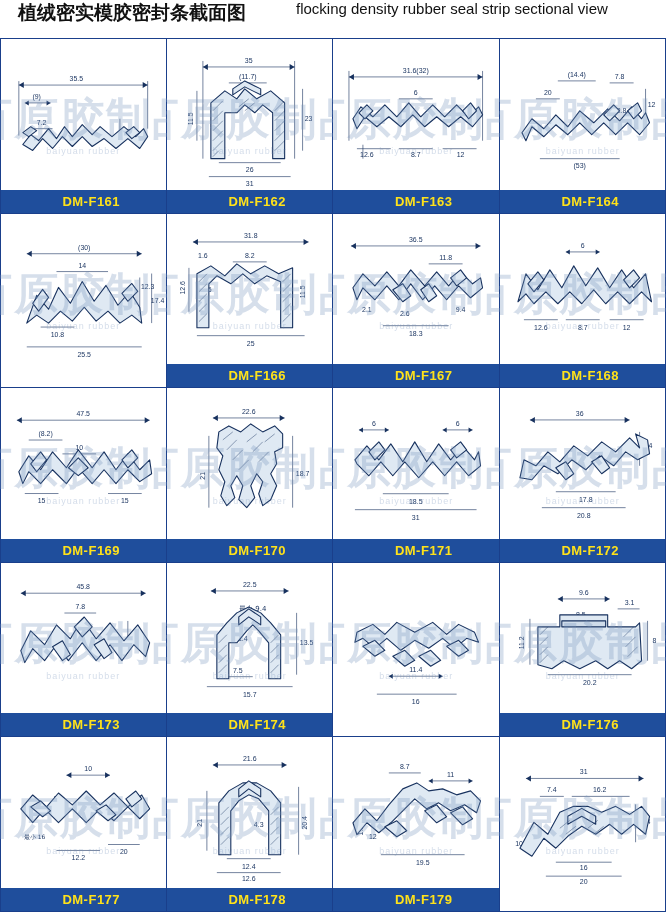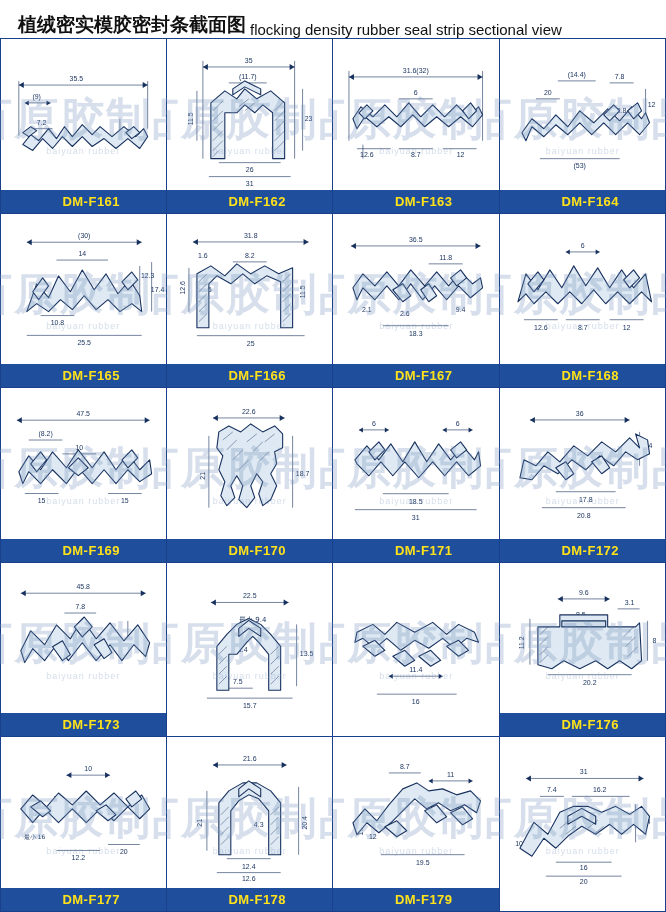--- a/index.html
+++ b/index.html
@@ -17,24 +17,25 @@
     position: relative;
     width: 666px;
     height: 912px;
     background: #ffffff;
     box-sizing: border-box;
   }
   
   #header {
     height: 38px;
     display: flex;
-    align-items: flex-end;
+    align-items: flex-start;
     padding-left: 18px;
     box-sizing: border-box;
     background: #ffffff;
+    gap: 46px;
   }
   #header .cn {
     font-family: "DejaVu Sans", sans-serif;
     font-size: 19px;
     font-weight: bold;
     color: #111111;
     letter-spacing: 0px;
     white-space: nowrap;
   }
   #header .en {
@@ -279,21 +280,20 @@
             <line x1="26" y1="120" x2="142" y2="120"></line>
             <text x="84" y="130" fill="#17315e" stroke="none" text-anchor="middle">25.5</text>
           </g>
           <g fill="#dfe9f3" stroke="#17315e" stroke-width="1.1" stroke-linejoin="round">
             <path d="M26 96 L36 68 L48 82 L58 60 L70 76 L82 54 L94 74 L106 58 L118 78 L130 64 L140 80 L142 96 L132 88 L120 96 L108 84 L96 94 L84 80 L72 94 L60 84 L48 96 L36 88 Z"></path>
             <path d="M32 76 L42 62 L48 70 L38 84 Z"></path>
             <path d="M122 66 L132 56 L138 64 L128 74 Z"></path>
           </g>
         </svg>
       </div>
-      <div class="label">DM-F165</div>
     </div>
 
     <div class="cell">
       <div class="fig">
         <svg viewBox="0 0 166 147" preserveAspectRatio="xMidYMid meet">
           <g fill="none" stroke="#17315e" stroke-width="0.6" font-family="Liberation Sans, sans-serif" font-size="7">
             <line x1="26" y1="26" x2="142" y2="26"></line>
             <path d="M26 26 l5 -3 v6 z" fill="#17315e" stroke="none"></path>
             <path d="M142 26 l-5 -3 v6 z" fill="#17315e" stroke="none"></path>
             <text x="84" y="22" fill="#17315e" stroke="none" text-anchor="middle">31.8</text>
@@ -520,20 +520,21 @@
           <g fill="#dfe9f3" stroke="#17315e" stroke-width="1.1" stroke-linejoin="round">
             <path d="M50 114 L50 70 L60 58 L70 48 L82 42 L94 48 L104 58 L114 70 L114 114 L102 114 L102 78 L92 66 L86 60 L80 66 L70 78 L62 78 L62 114 Z"></path>
             <path d="M72 52 L82 44 L94 52 L94 60 L82 52 L72 60 Z"></path>
           </g>
           <g fill="none" stroke="#17315e" stroke-width="0.45">
             <path d="M52 78 L60 70 M52 88 L60 80 M52 98 L60 90 M52 108 L60 100"></path>
             <path d="M104 78 L112 70 M104 88 L112 80 M104 98 L112 90 M104 108 L112 100"></path>
           </g>
         </svg>
       </div>
+      <div class="label">DM-F174</div>
     </div>
 
     <div class="cell">
       <div class="fig">
         <svg viewBox="0 0 166 147" preserveAspectRatio="xMidYMid meet">
           <g fill="none" stroke="#17315e" stroke-width="0.6" font-family="Liberation Sans, sans-serif" font-size="7">
             <line x1="56" y1="100" x2="110" y2="100"></line>
             <path d="M56 100 l4 -2.5 v5 z" fill="#17315e" stroke="none"></path>
             <path d="M110 100 l-4 -2.5 v5 z" fill="#17315e" stroke="none"></path>
             <text x="83" y="96" fill="#17315e" stroke="none" text-anchor="middle">11.4</text>

